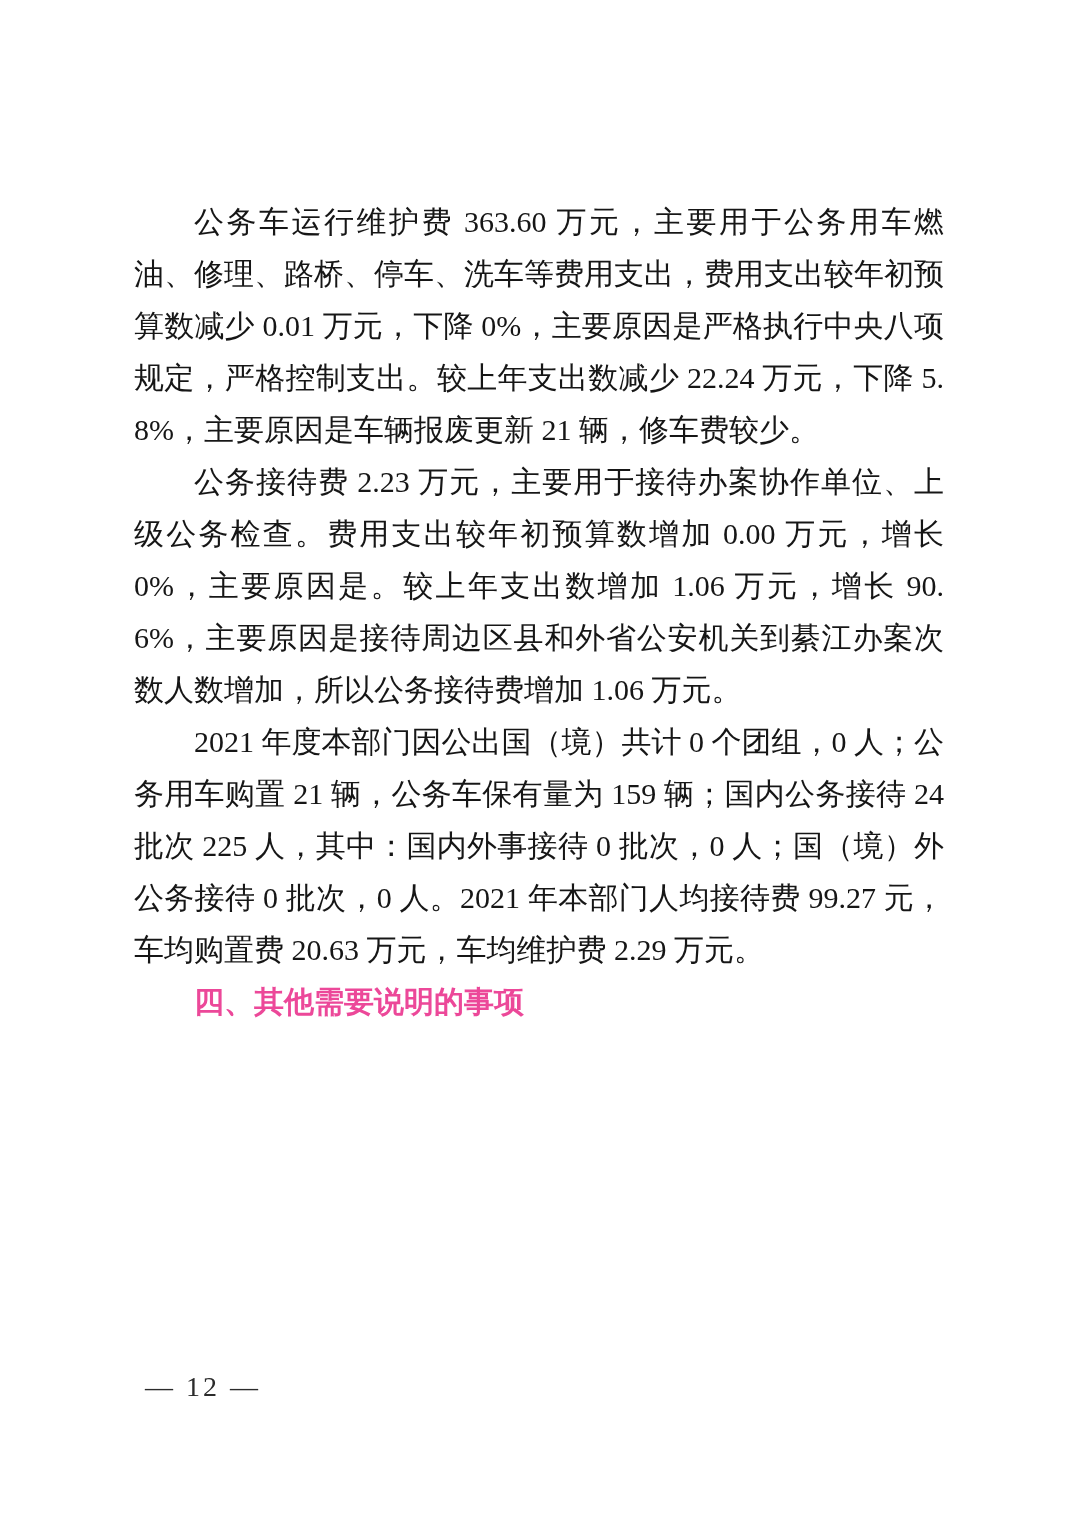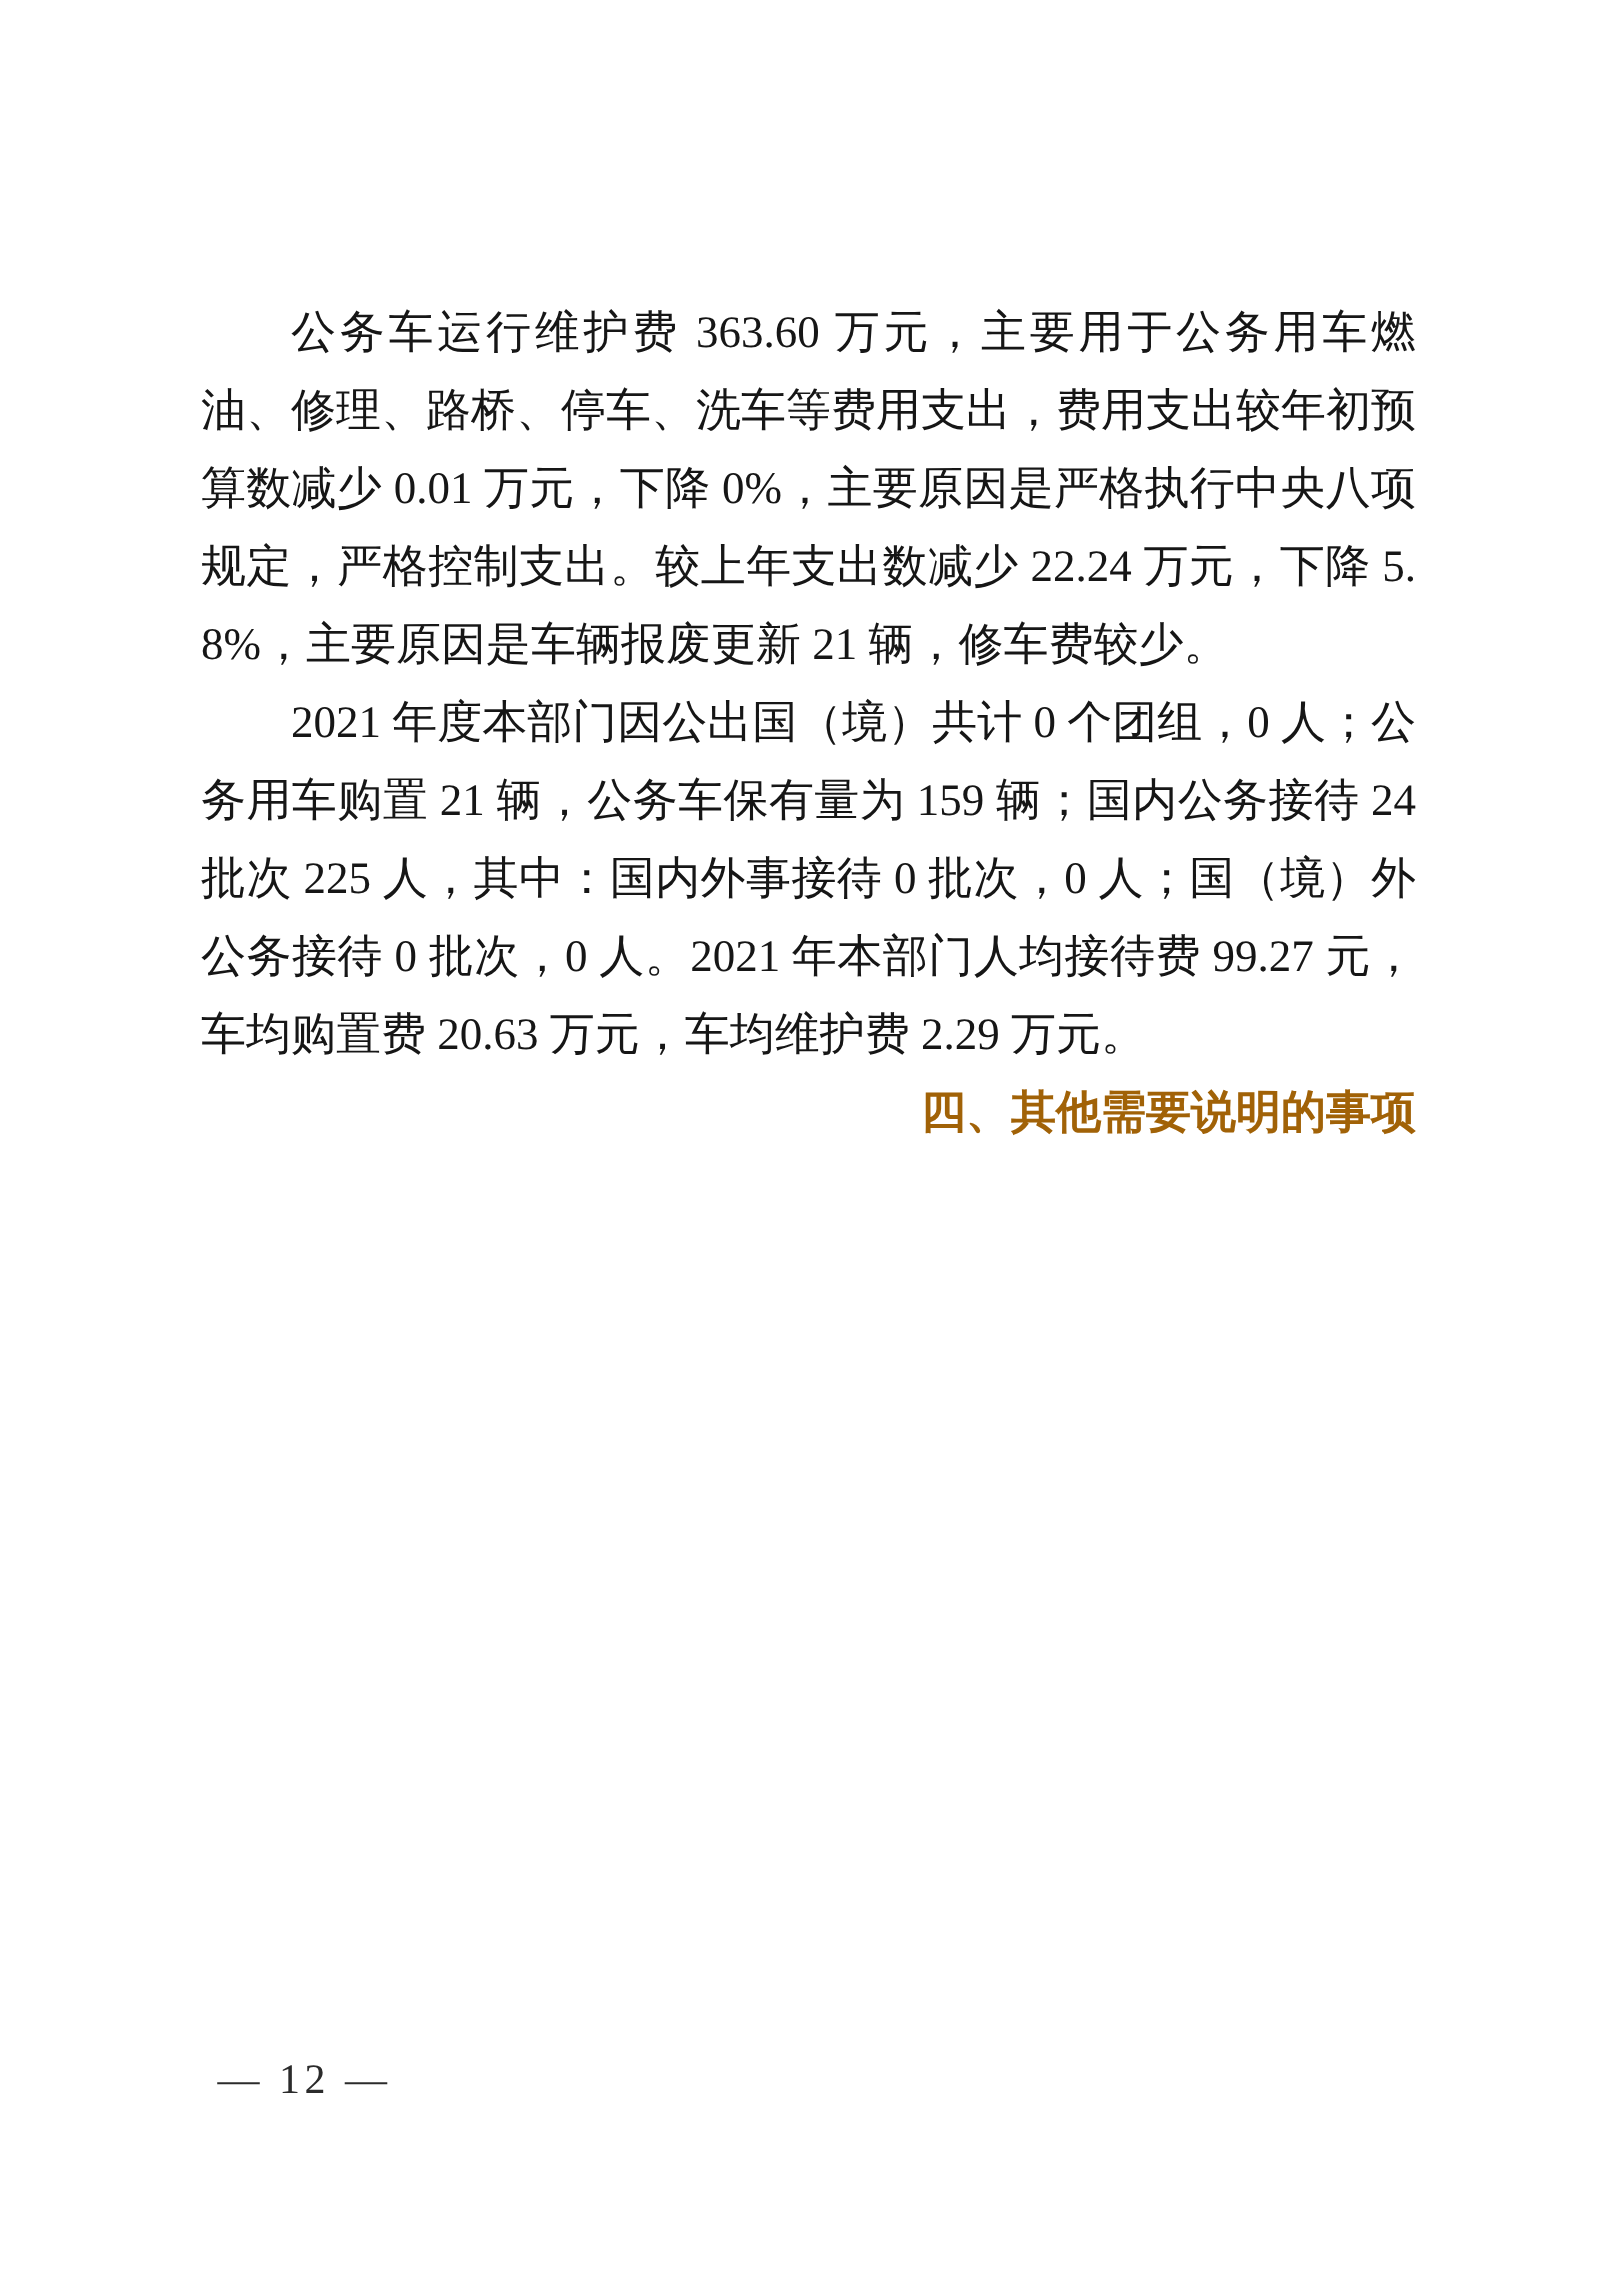--- a/index.html
+++ b/index.html
@@ -41,22 +41,22 @@
     word-break: break-all;
   }
   .para.kai {
     
     font-family: "Liberation Serif", serif;
     text-align: left;
   }
   .para.bold-heading {
     font-family: "Liberation Sans", sans-serif;
     font-weight: 700;
-    text-align: right;
-    color: #a16207;
+    text-align: left;
+    color: #ec4899;
   }
   .pageno {
     position: absolute;
     left: 145px;
     top: 1371px;
     font-size: 28px;
     line-height: 32px;
     font-family: Liberation Serif, serif;
     color: #2b2b2b;
     letter-spacing: 3px;
@@ -65,20 +65,21 @@
 </style>
 </head>
 <body>
 
 <div class="page">
 
   <div class="content">
 
     <p class="para">公务车运行维护费 363.60 万元，主要用于公务用车燃油、修理、路桥、停车、洗车等费用支出，费用支出较年初预算数减少 0.01 万元，下降 0%，主要原因是严格执行中央八项规定，严格控制支出。较上年支出数减少 22.24 万元，下降 5.8%，主要原因是车辆报废更新 21 辆，修车费较少。</p>
 
+    <p class="para">公务接待费 2.23 万元，主要用于接待办案协作单位、上级公务检查。费用支出较年初预算数增加 0.00 万元，增长 0%，主要原因是。较上年支出数增加 1.06 万元，增长 90.6%，主要原因是接待周边区县和外省公安机关到綦江办案次数人数增加，所以公务接待费增加 1.06 万元。</p>
 
 
     <p class="para">2021 年度本部门因公出国（境）共计 0 个团组，0 人；公务用车购置 21 辆，公务车保有量为 159 辆；国内公务接待 24 批次 225 人，其中：国内外事接待 0 批次，0 人；国（境）外公务接待 0 批次，0 人。2021 年本部门人均接待费 99.27 元，车均购置费 20.63 万元，车均维护费 2.29 万元。</p>
 
     <p class="para bold-heading">四、其他需要说明的事项</p>
 
 
 
   </div>
 

